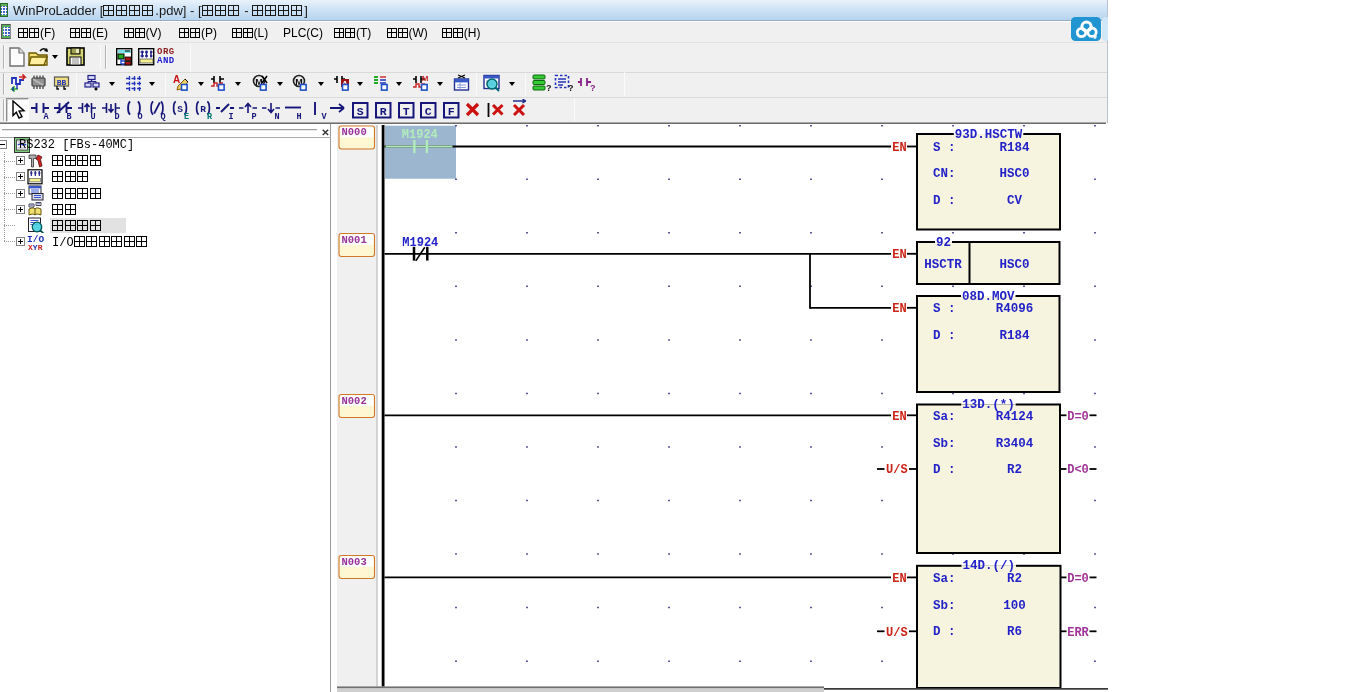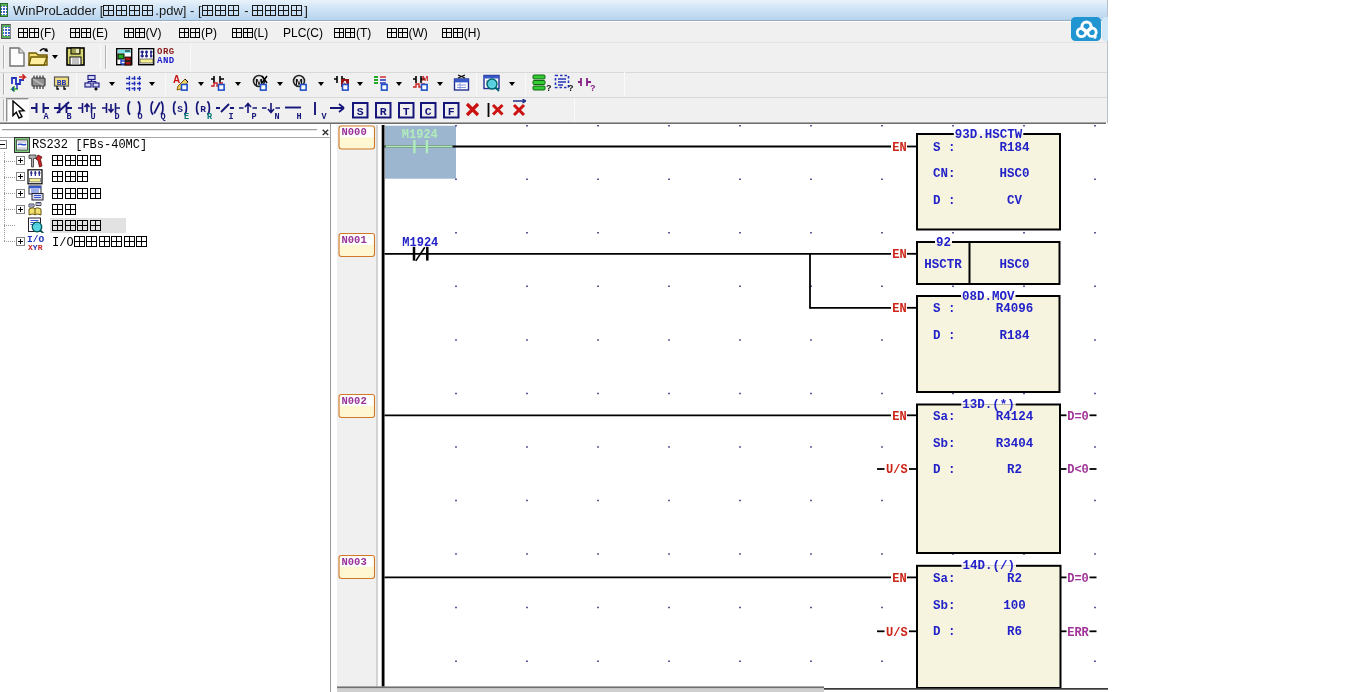--- a/index.html
+++ b/index.html
@@ -307,21 +307,21 @@
     <div class="ab" style="left:4px;top:85.1px;width:12px;height:1px;background-image:linear-gradient(90deg,#999 1px,transparent 1px);background-size:2px 1px"></div>
     <div class="ab" style="left:4px;top:101.19999999999999px;width:12px;height:1px;background-image:linear-gradient(90deg,#999 1px,transparent 1px);background-size:2px 1px"></div>
     <div class="ab" style="left:4px;top:117.30000000000001px;width:12px;height:1px;background-image:linear-gradient(90deg,#999 1px,transparent 1px);background-size:2px 1px"></div>
     <div class="eb" style="left:-2px;top:16px"></div>
     <svg class="ab" style="left:14px;top:13px" width="16" height="16">
       <rect x="0.5" y="0.5" width="15" height="15" fill="#7ec87e" stroke="#333" stroke-width="1"></rect>
       <rect x="2.5" y="3" width="11" height="10" fill="#fff" stroke="#333" stroke-width="0.8"></rect>
       <path d="M4 8c2-3 6 2 8-1" stroke="#2244cc" stroke-width="1.4" fill="none"></path>
       <path d="M3.5 5h9M3.5 11h9" stroke="#88a" stroke-width="0.7"></path>
     </svg>
-    <div class="trow" style="left:32px;top:14px">RS232 [FBs-40MC]</div>
+    <div class="trow" style="left:19px;top:14px">RS232 [FBs-40MC]</div>
     <div class="eb plus" style="left:16px;top:32.30000000000001px"></div>
     <svg class="ab" style="left:27px;top:29px" width="18" height="16">
       <path d="M2 2h7v3.5H6.5V14h-2V5.5H2z" fill="#b0b0b0" stroke="#333" stroke-width="0.8"></path>
       <path d="M11 2l4 2-1.5 2.5L15 13l-2.5 1-1.5-6.5L9 6z" fill="#cc2222" stroke="#551111" stroke-width="0.8"></path>
     </svg>
     <div class="trow" style="left:52px;top:30.30000000000001px"><i class="k" style="width:11px;height:11px;margin-right:1.5px;border-color:#000;background-image:linear-gradient(#000,#000),linear-gradient(#000,#000);margin-top:1px;"></i><i class="k" style="width:11px;height:11px;margin-right:1.5px;border-color:#000;background-image:linear-gradient(#000,#000),linear-gradient(#000,#000);margin-top:1px;"></i><i class="k" style="width:11px;height:11px;margin-right:1.5px;border-color:#000;background-image:linear-gradient(#000,#000),linear-gradient(#000,#000);margin-top:1px;"></i><i class="k" style="width:11px;height:11px;margin-right:1.5px;border-color:#000;background-image:linear-gradient(#000,#000),linear-gradient(#000,#000);margin-top:1px;"></i></div>
     <div class="eb plus" style="left:16px;top:48.400000000000006px"></div>
     <svg class="ab" style="left:27px;top:45px" width="18" height="16">
       <rect x="1" y="0.8" width="14" height="14" fill="#fff" stroke="#000" stroke-width="1.2"></rect>
       <path d="M3 4h2.6M4.3 2v5M7 4h2.6M8.3 2v5M11 4h2.6M12.3 2v5" stroke="#202088" stroke-width="1.2" fill="none"></path>

